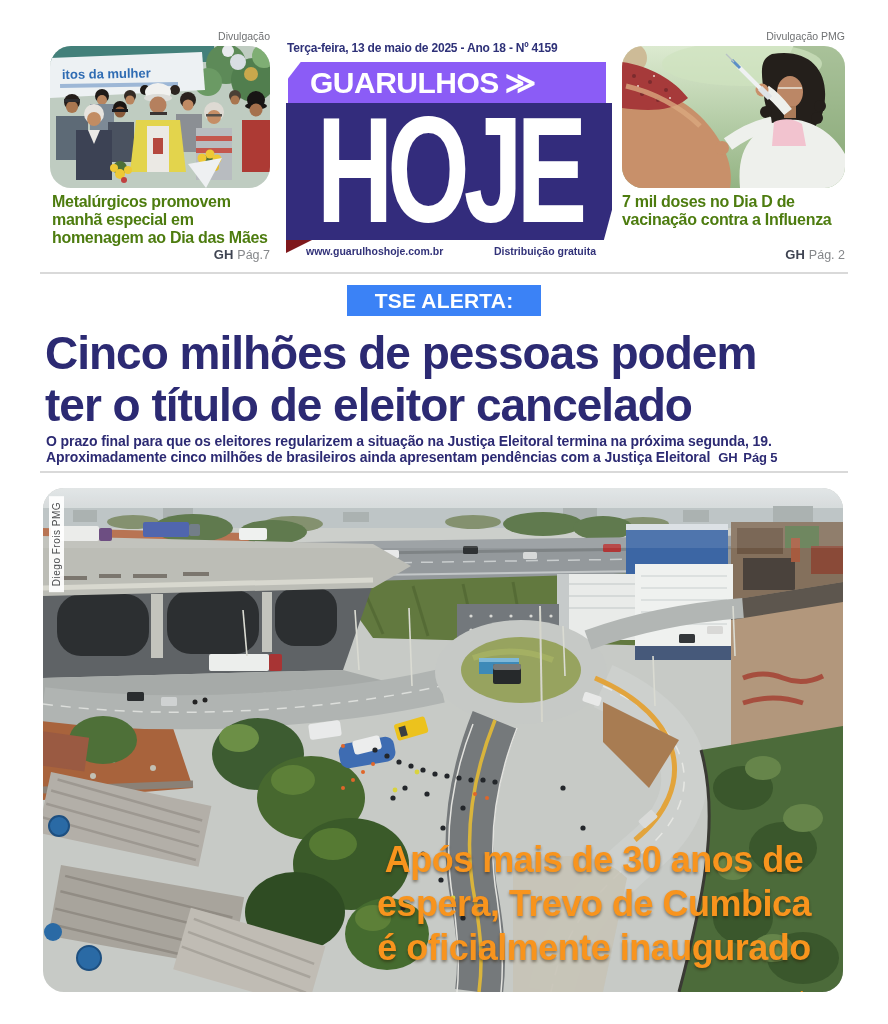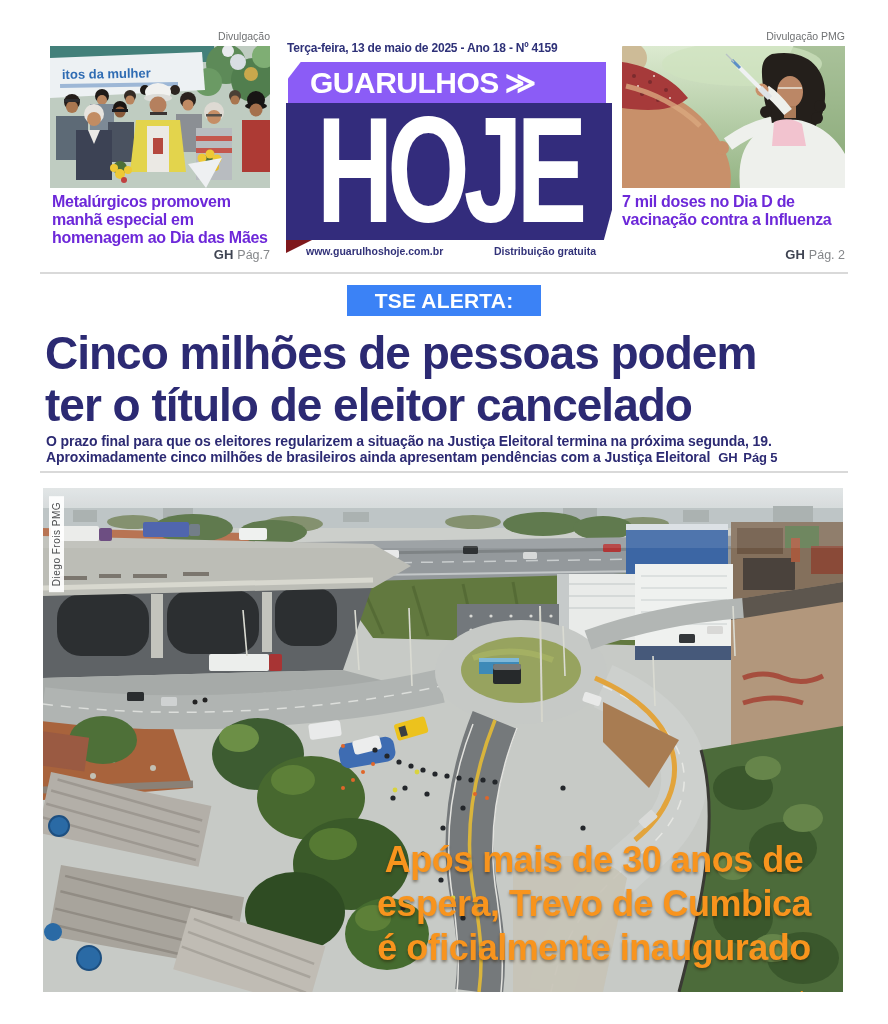--- a/index.html
+++ b/index.html
@@ -1,23 +1,23 @@
 <!DOCTYPE html>
 <html><head>
 <meta charset="utf-8">
 <style>
   html,body{margin:0;padding:0;background:#ececec;font-family:"Liberation Sans",sans-serif;}
   .page{position:relative;width:888px;height:1024px;background:#fff;margin:0 auto;overflow:hidden;}
   .abs{position:absolute;}
   .nowrap{white-space:nowrap;}
   .credit{font-size:10.5px;color:#6f7173;text-align:right;}
-  .story-hl{font-weight:bold;font-size:16px;line-height:18px;color:#6d28d9;letter-spacing:-0.3px;}
+  .story-hl{font-weight:bold;font-size:16px;line-height:18px;color:#4d7c0f;letter-spacing:-0.3px;}
   .pageref{font-size:12.5px;color:#85878a;text-align:right;}
   .pageref .brand{color:#3f4452;font-weight:bold;font-size:13px;margin-right:4px;}
-  .photo-frame{overflow:hidden;}
+  .photo-frame{overflow:hidden;border-radius:21px;}
   .photo-frame svg{display:block;width:100%;height:100%;}
   
   .date-line{font-size:12px;font-weight:bold;color:#2e3178;letter-spacing:-0.2px;}
   .brand-red{background:#8b5cf6;clip-path:polygon(0 40%,4% 0,100% 0,100% 100%,0 100%);display:flex;align-items:center;}
   .brand-top{color:#fff;font-weight:bold;font-size:30px;letter-spacing:-0.5px;margin-left:22px;}
   .chev{color:#fff;font-weight:bold;font-size:30px;margin-left:6px;}
   .brand-navy{background:#332c7c;clip-path:polygon(0 0,100% 0,100% 78%,97.5% 100%,0 100%);display:flex;align-items:center;justify-content:center;}
   .brand-main{color:#fff;font-weight:bold;font-size:106px;letter-spacing:-6px;transform:scaleY(1.42);transform-origin:50% 52%;}
   .fold{width:0;height:0;border-top:13px solid #7e181c;border-right:26px solid transparent;}
   .mast-foot{font-size:10.5px;font-weight:bold;color:#323279;display:flex;justify-content:space-between;}

